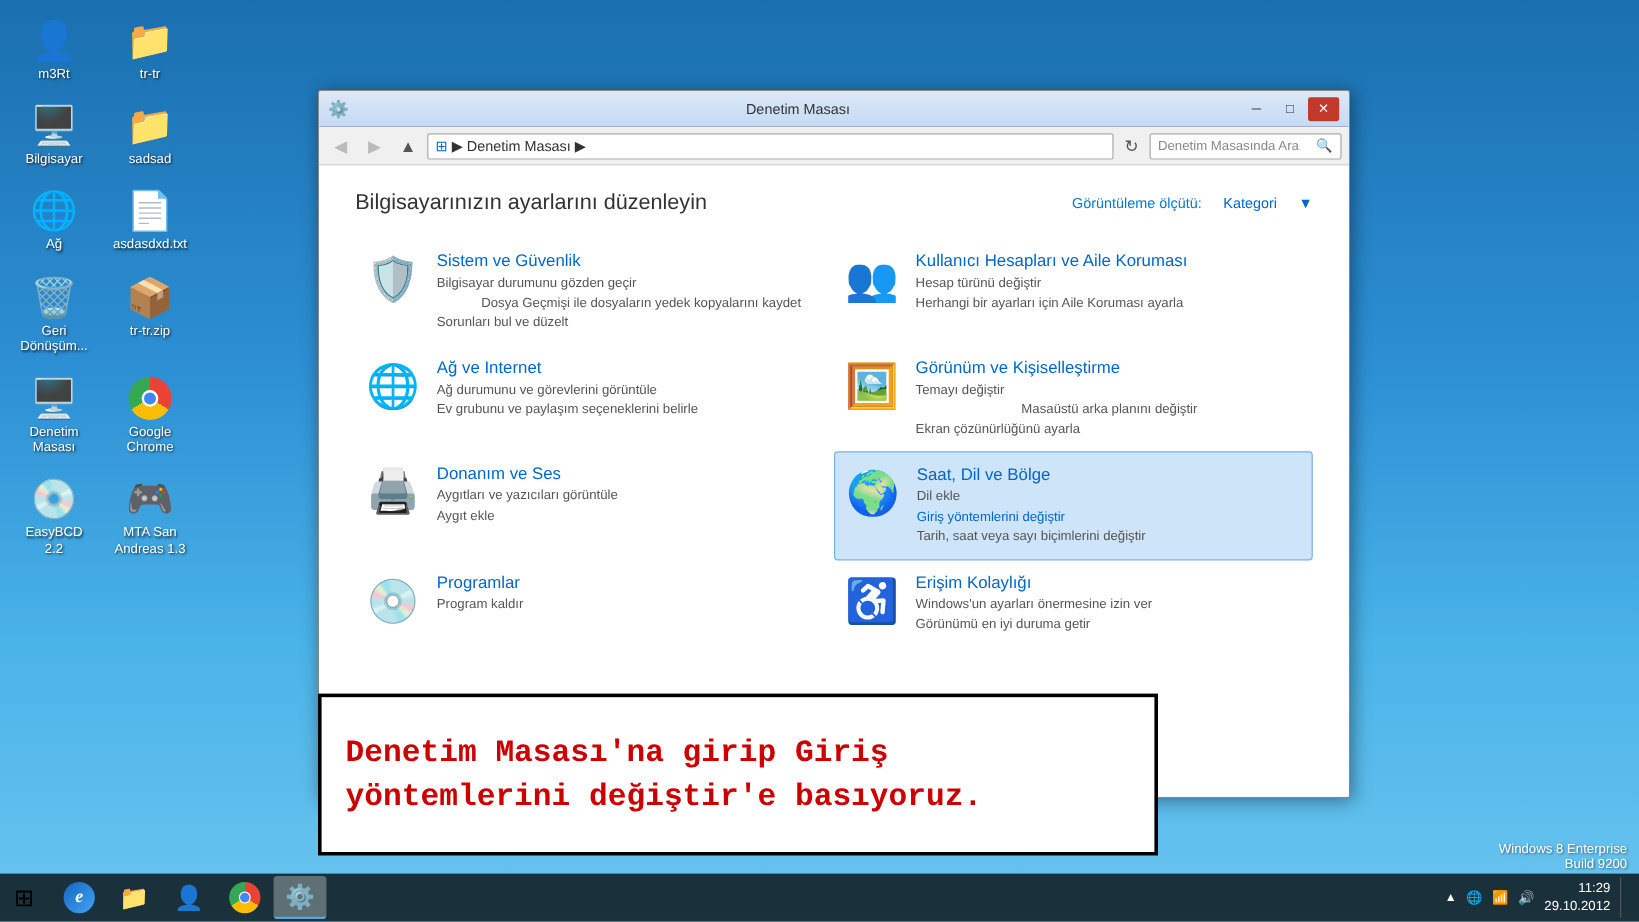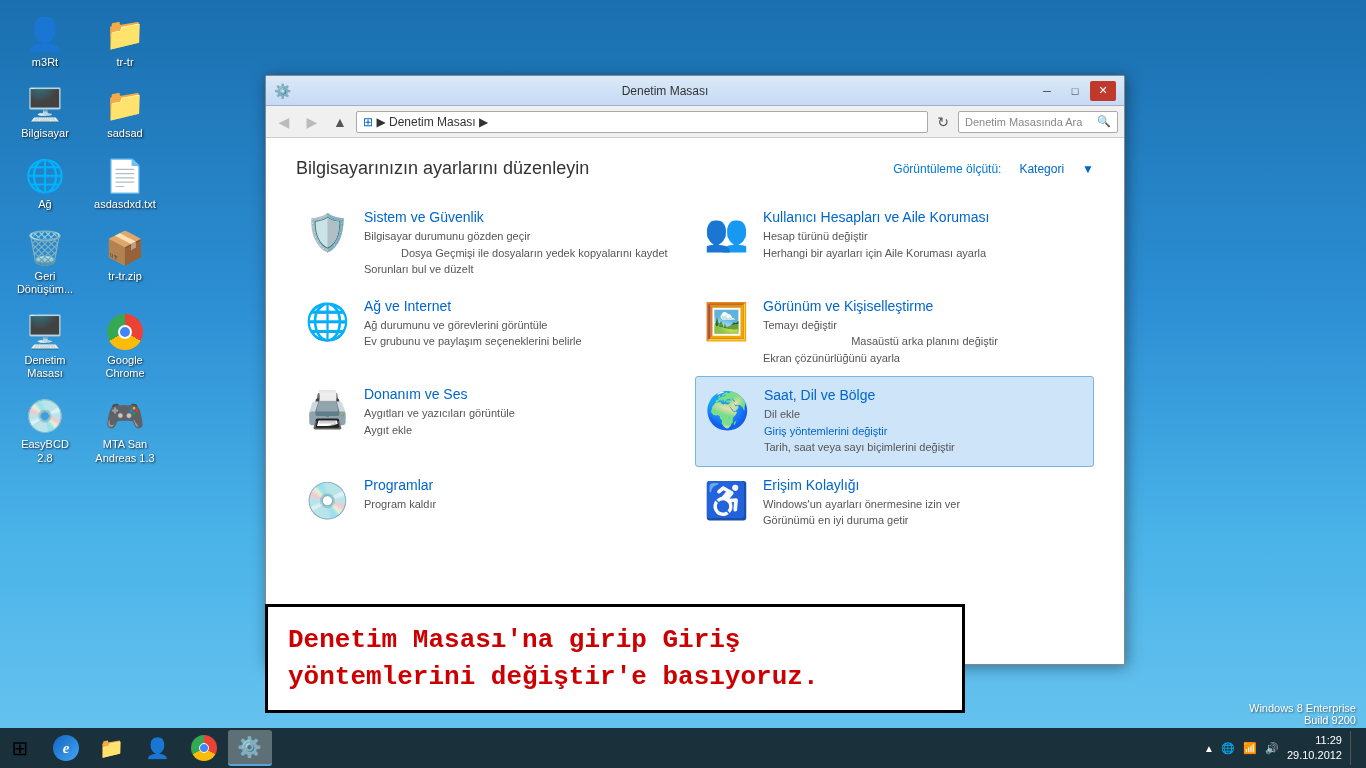--- a/index.html
+++ b/index.html
@@ -270,21 +270,21 @@
     }
 
     
     .annotation-box {
       position: absolute;
       bottom: 55px;
       left: 265px;
       width: 700px;
       background: white;
       border: 3px solid black;
-      padding: 15px 20px;
+      padding: 28px 20px;
     }
     .annotation-text {
       font-family: 'Courier New', monospace;
       font-size: 26px;
       color: #cc0000;
       font-weight: bold;
       line-height: 1.4;
     }
   </style>
 </head>
@@ -363,21 +363,21 @@
             </div>
           </div>
           <div class="icon-label">Google Chrome</div>
         </div>
       </div>
       <div style="display: flex; flex-direction: row; gap: 10px; margin-bottom: 8px;">
         <div class="desktop-icon">
           <div class="icon-img">
             <div style="font-size:32px;">💿</div>
           </div>
-          <div class="icon-label">EasyBCD 2.8</div>
+          <div class="icon-label">EasyBCD 2.2</div>
         </div>
         <div class="desktop-icon">
           <div class="icon-img">
             <div style="font-size:32px;">🎮</div>
           </div>
           <div class="icon-label">MTA San Andreas 1.3</div>
         </div>
       </div>
     </div>
 </div>

